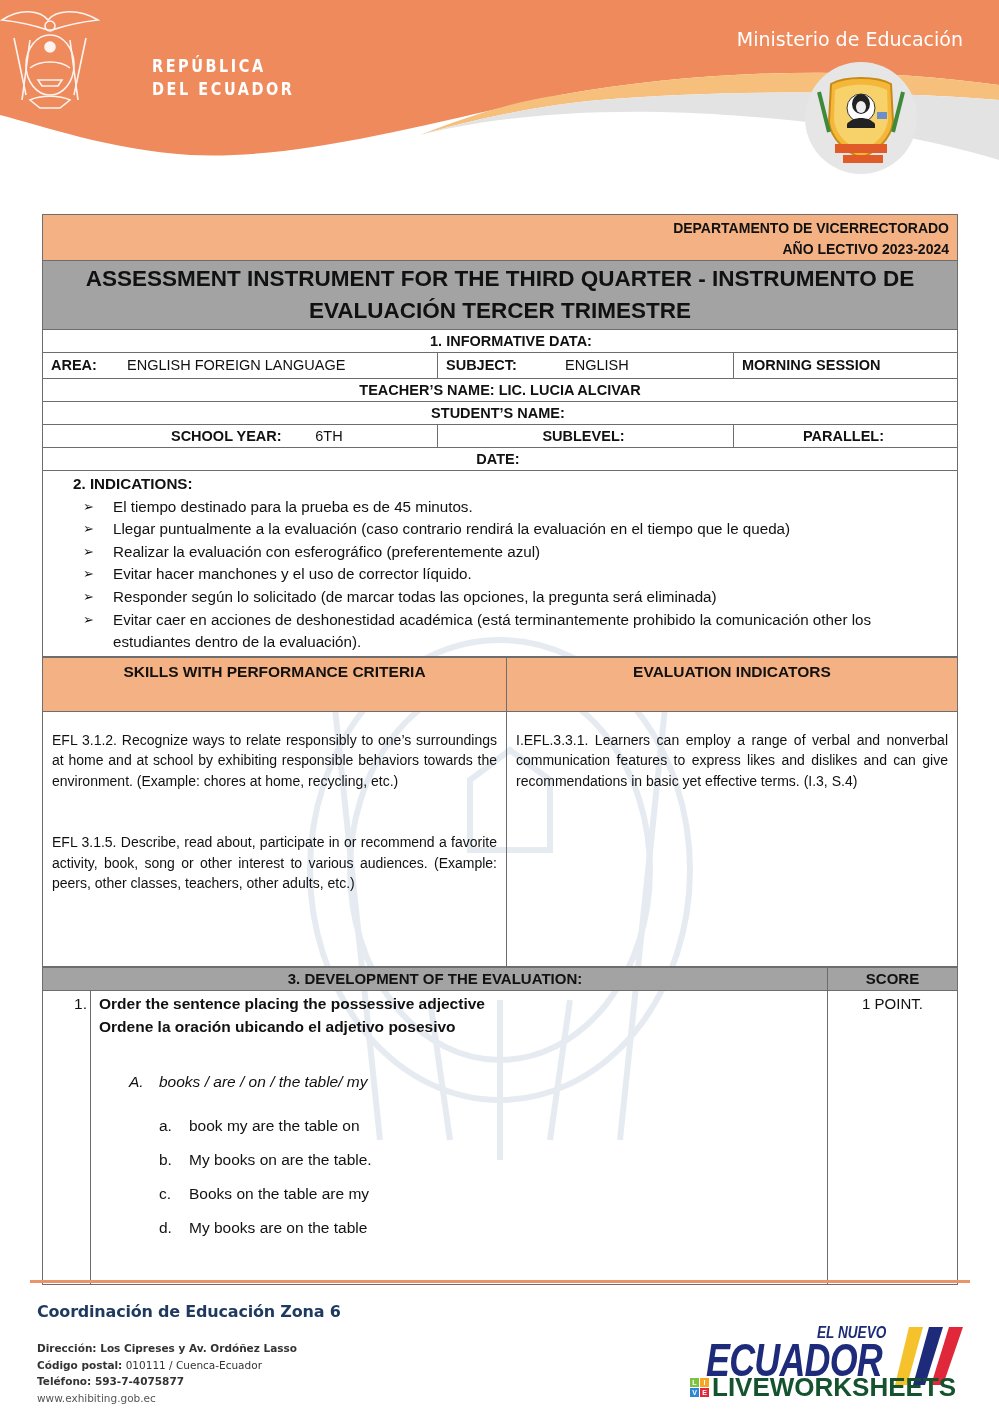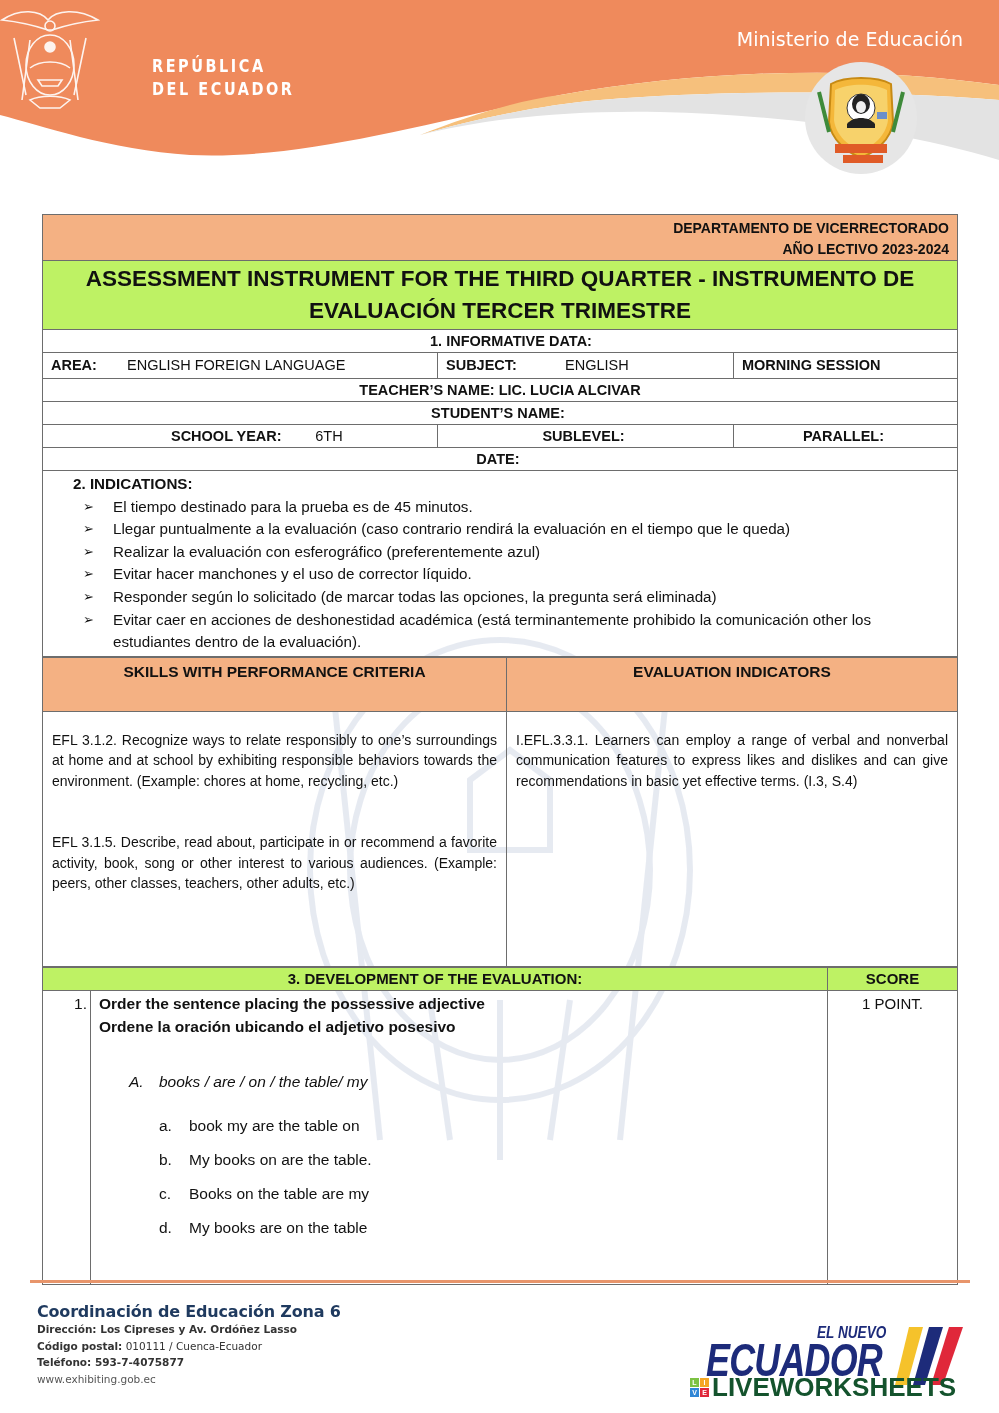--- a/index.html
+++ b/index.html
@@ -29,21 +29,21 @@
   .school-badge svg { position: absolute; left: 0; top: 0; }
 
   
   .watermark { position: absolute; left: 250px; top: 620px; width: 500px; height: 560px; opacity: 0.18; pointer-events: none; }
 
   
   .doc { position: absolute; left: 42px; top: 214px; width: 915px; }
   table { border-collapse: collapse; width: 100%; table-layout: fixed; }
   td { border: 1px solid #6d6d6d; padding: 0 8px; vertical-align: top; font-size: 14.5px; }
   .bg-dark { background: #f4b183; }
-  .bg-light { background: #bef264; }
+  .bg-light { background: #a3a3a3; }
   .center { text-align: center; }
   .b { font-weight: bold; }
   .dept { font-size: 14px; font-weight: bold; line-height: 21px; padding-top: 3px; text-align: right; }
   .main-title { font-size: 22.5px; font-weight: bold; line-height: 32px; padding: 2px 8px 2px; }
   .row22 td { height: 22px; line-height: 22px; text-align: center; }
   .row24 td { height: 25px; line-height: 25px; }
   .lbl { font-weight: bold; display: inline-block; }
   .val { display: inline-block; }
   .indications { padding: 2px 8px 2px 30px; font-size: 15.2px; line-height: 22.6px; }
   .indications ul { list-style: none; margin: 0; padding: 0 0 0 10px; }
@@ -264,21 +264,21 @@
       </td>
       <td class="score">1 POINT.</td>
     </tr>
   </tbody>
     </table>
 </div>
 <div class="bottom-rule"></div>
 
 <div class="footer">
   <div class="f-title">Coordinación de Educación Zona 6</div>
-  <div class="f-line" style="margin-top:0"><b>Dirección: Los Cipreses y Av. Ordóñez Lasso</b></div>
+  <div class="f-line" style="margin-top:19px"><b>Dirección: Los Cipreses y Av. Ordóñez Lasso</b></div>
   <div class="f-line"><b>Código postal:</b> <span>010111 / Cuenca-Ecuador</span></div>
   <div class="f-line"><b>Teléfono: 593-7-4075877</b></div>
   <div class="f-line f-url">www.exhibiting.gob.ec</div>
 </div>
 
 <div class="nuevo">
   <div class="el-nuevo">EL NUEVO</div>
   <div class="ecuador">ECUADOR</div>
   <svg width="70" height="62" viewBox="0 0 70 62">
     <path d="M14 2 H28 L12 60 H0 Z" fill="#f5c22b"></path>

